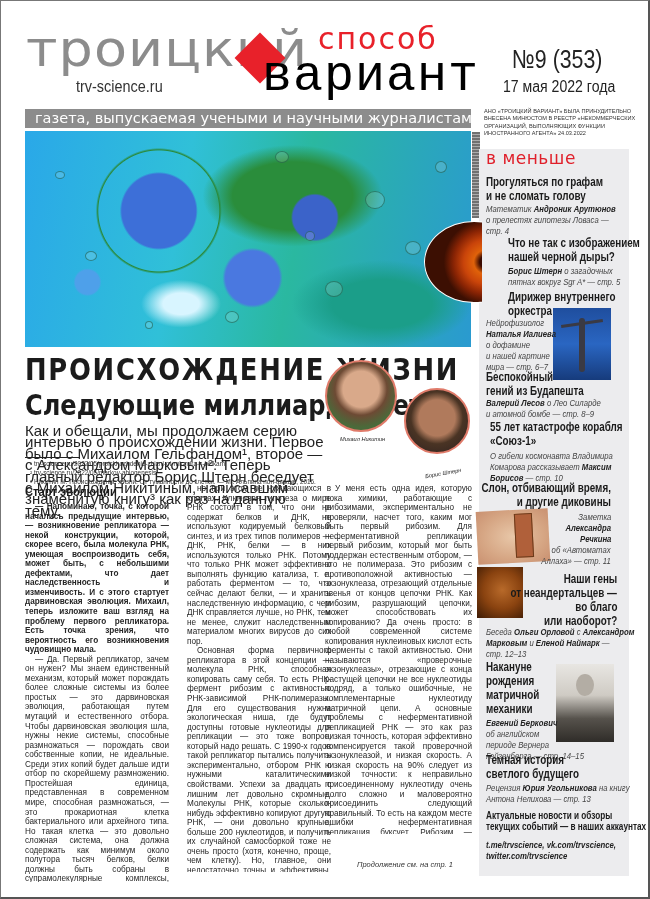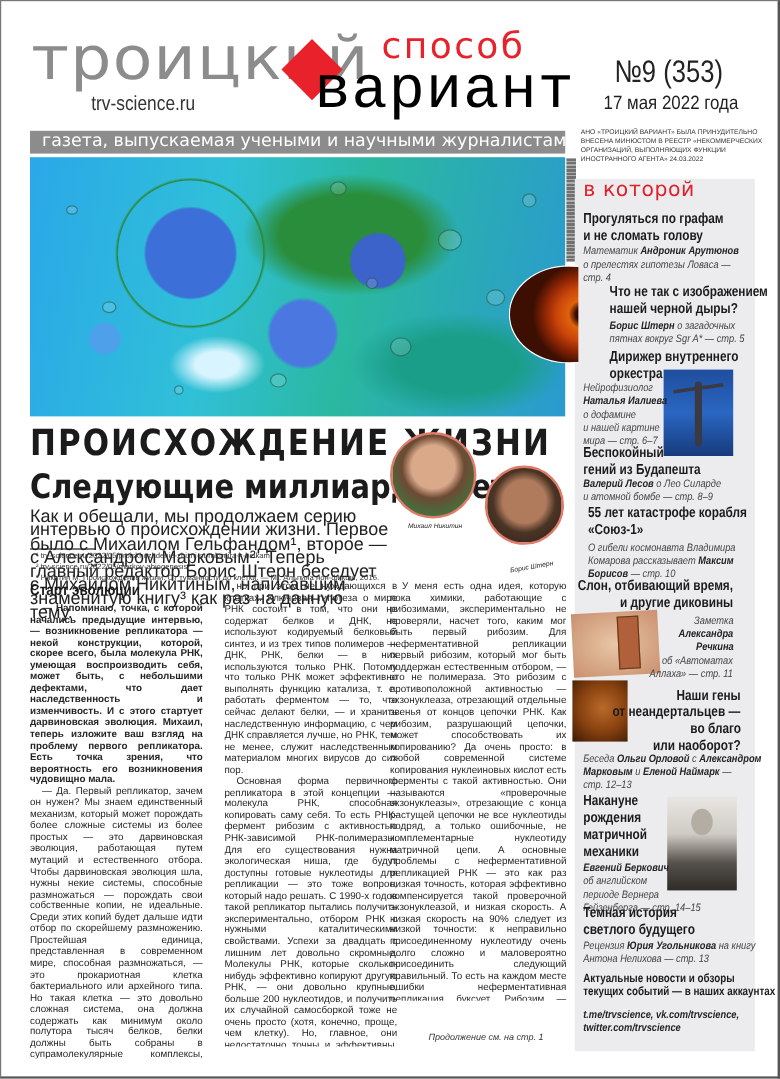--- a/index.html
+++ b/index.html
@@ -103,21 +103,21 @@
   <div class="bubble" style="left:200px;top:180px;width:14px;height:12px"></div>
   <div class="bubble" style="left:120px;top:190px;width:8px;height:8px"></div>
   <div class="bubble" style="left:280px;top:100px;width:10px;height:10px"></div>
 </div>
 <div class="photo-credit"></div>
 
 <div class="sidebar"></div>
 <div class="blackhole">
     <div class="blackhole-disc"></div>
   </div>
-<div class="sb-head">в которой</div>
+<div class="sb-head">в меньше</div>
 
 <div class="sb-img img-dancer"></div>
 <div class="sb-img img-automaton"></div>
 <div class="sb-img img-neander"></div>
 <div class="sb-img img-heisenberg"></div>
 
 <div id="sidebar-items">
     <div>
       <div class="sb-title" style="top: 175px; left: 486px;">Прогуляться по графам</div>
       <div class="sb-title" style="top: 189px; left: 486px;">и не сломать голову</div>

